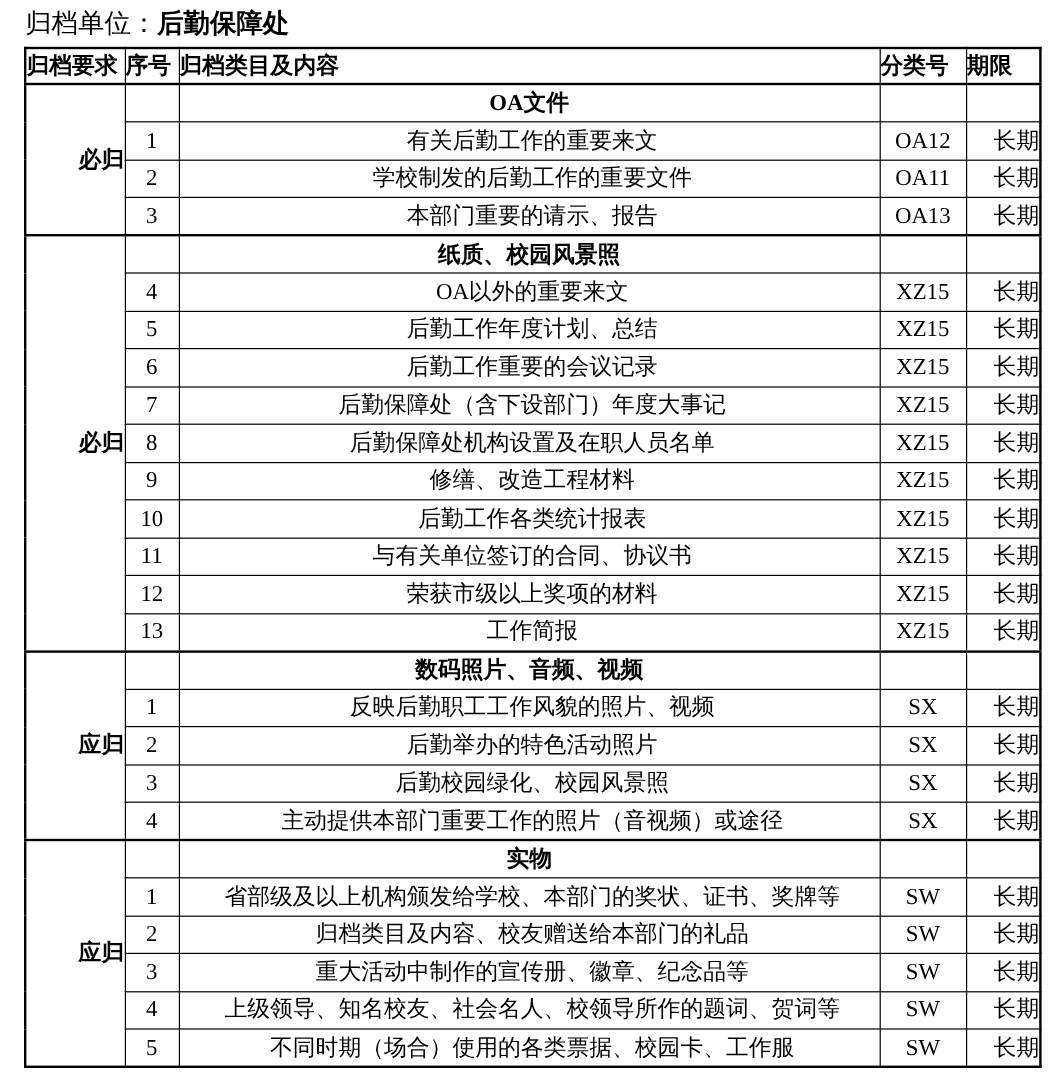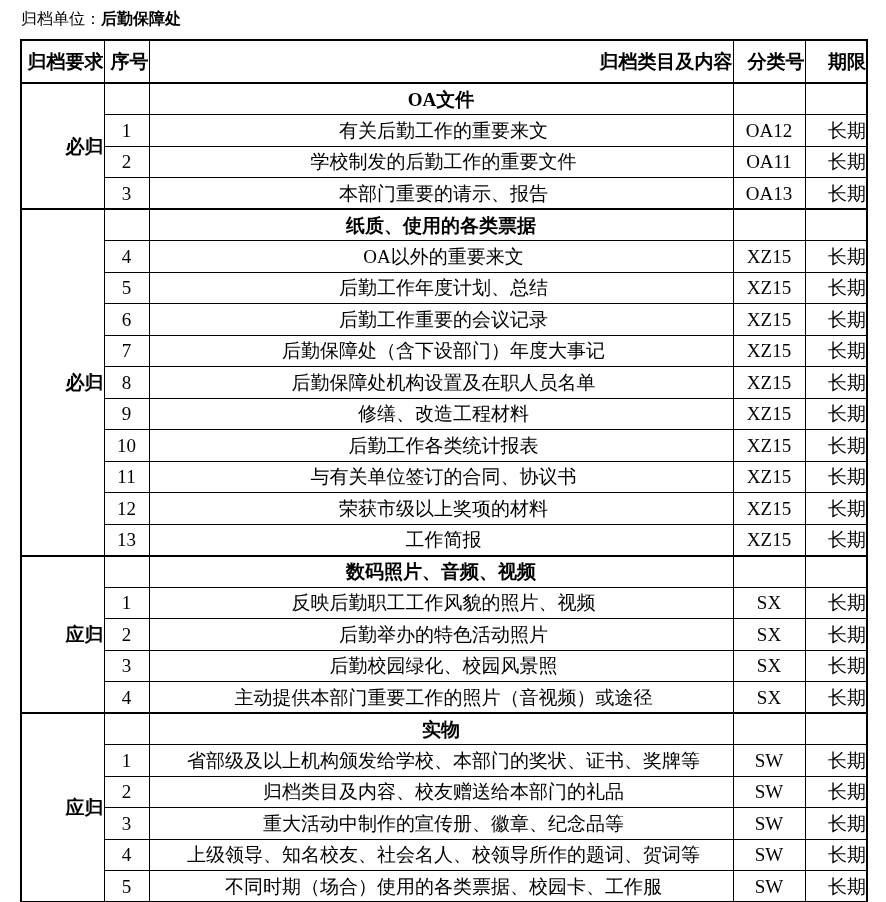--- a/index.html
+++ b/index.html
@@ -7,46 +7,45 @@
     margin: 0;
     padding: 0;
     background: #ffffff;
     width: 886px;
     height: 902px;
     font-family: "Liberation Serif", serif;
     color: #000000;
   }
   .doc-title {
     margin: 9px 0 8px 21px;
-    font-size: 16px;
+    font-size: 22px;
     line-height: 22px;
     white-space: nowrap;
-    font-family: Liberation Mono, monospace;
   }
   .doc-title .bold { font-weight: bold; }
   table.archive {
     border-collapse: collapse;
     margin-left: 20px;
     width: 846px;
     table-layout: fixed;
     border: 2px solid #000000;
   }
   th, td {
     border: 1px solid #000000;
     padding: 0;
     font-size: 19px;
     line-height: 1;
     white-space: nowrap;
     overflow: hidden;
     height: 31.5px;
   }
   thead th {
-    height: 43px;
+    height: 30px;
     font-weight: bold;
-    text-align: right;
+    text-align: left;
     border-bottom: 2px solid #000000;
     font-family: Liberation Serif, serif;
   }
   td.cell-req {
     font-weight: bold;
     text-align: right;
     vertical-align: middle;
   }
   td.cell-no   { text-align: center; }
   td.cell-cat  { text-align: center; font-weight: bold; margin-left: 24px; }
@@ -103,21 +102,21 @@
     <tr>
       <td class="cell-no">3</td>
       <td class="cell-content">本部门重要的请示、报告</td>
       <td class="cell-code">OA13</td>
       <td class="cell-term">长期</td>
     </tr>
 
     <tr class="section-start">
       <td class="cell-req" rowspan="11">必归</td>
       <td class="cell-no"></td>
-      <td class="cell-cat">纸质、使用的各类票据</td>
+      <td class="cell-cat">纸质、校园风景照</td>
       <td class="cell-code"></td>
       <td class="cell-term"></td>
     </tr>
     <tr>
       <td class="cell-no">4</td>
       <td class="cell-content">OA以外的重要来文</td>
       <td class="cell-code">XZ15</td>
       <td class="cell-term">长期</td>
     </tr>
     <tr>

